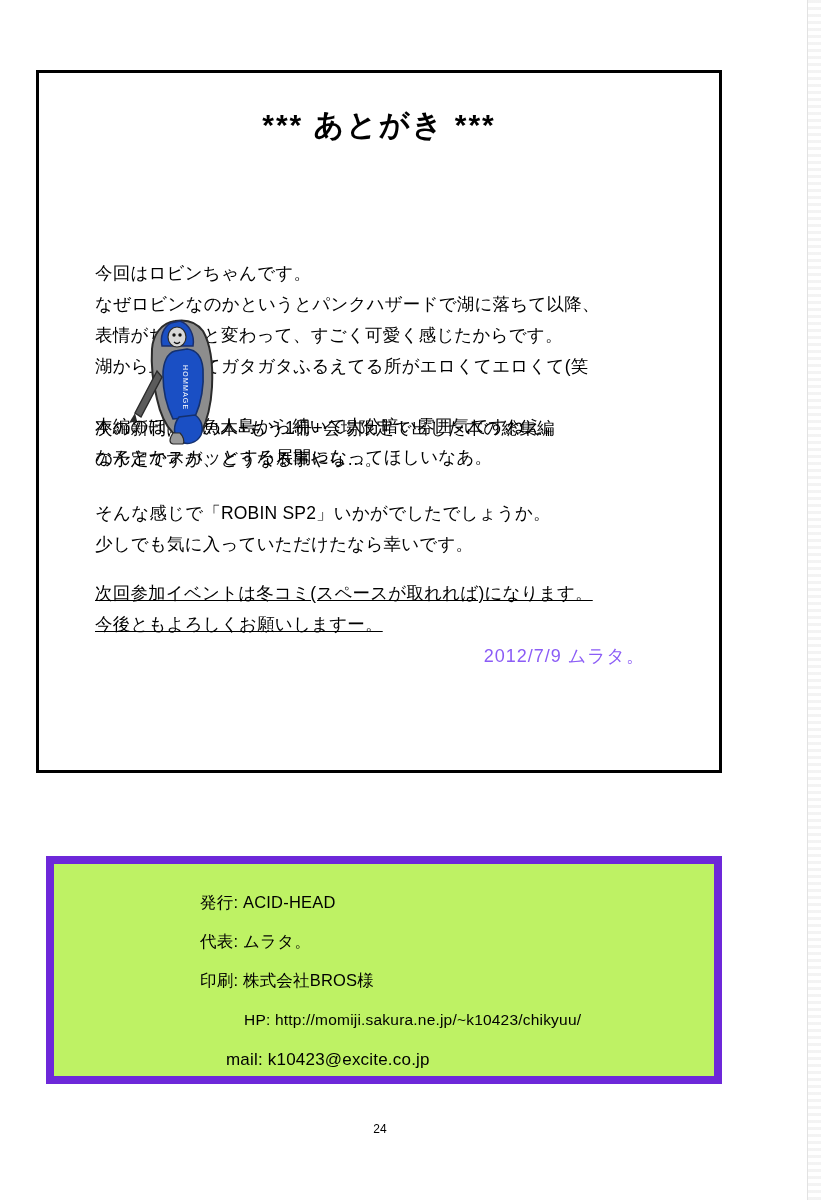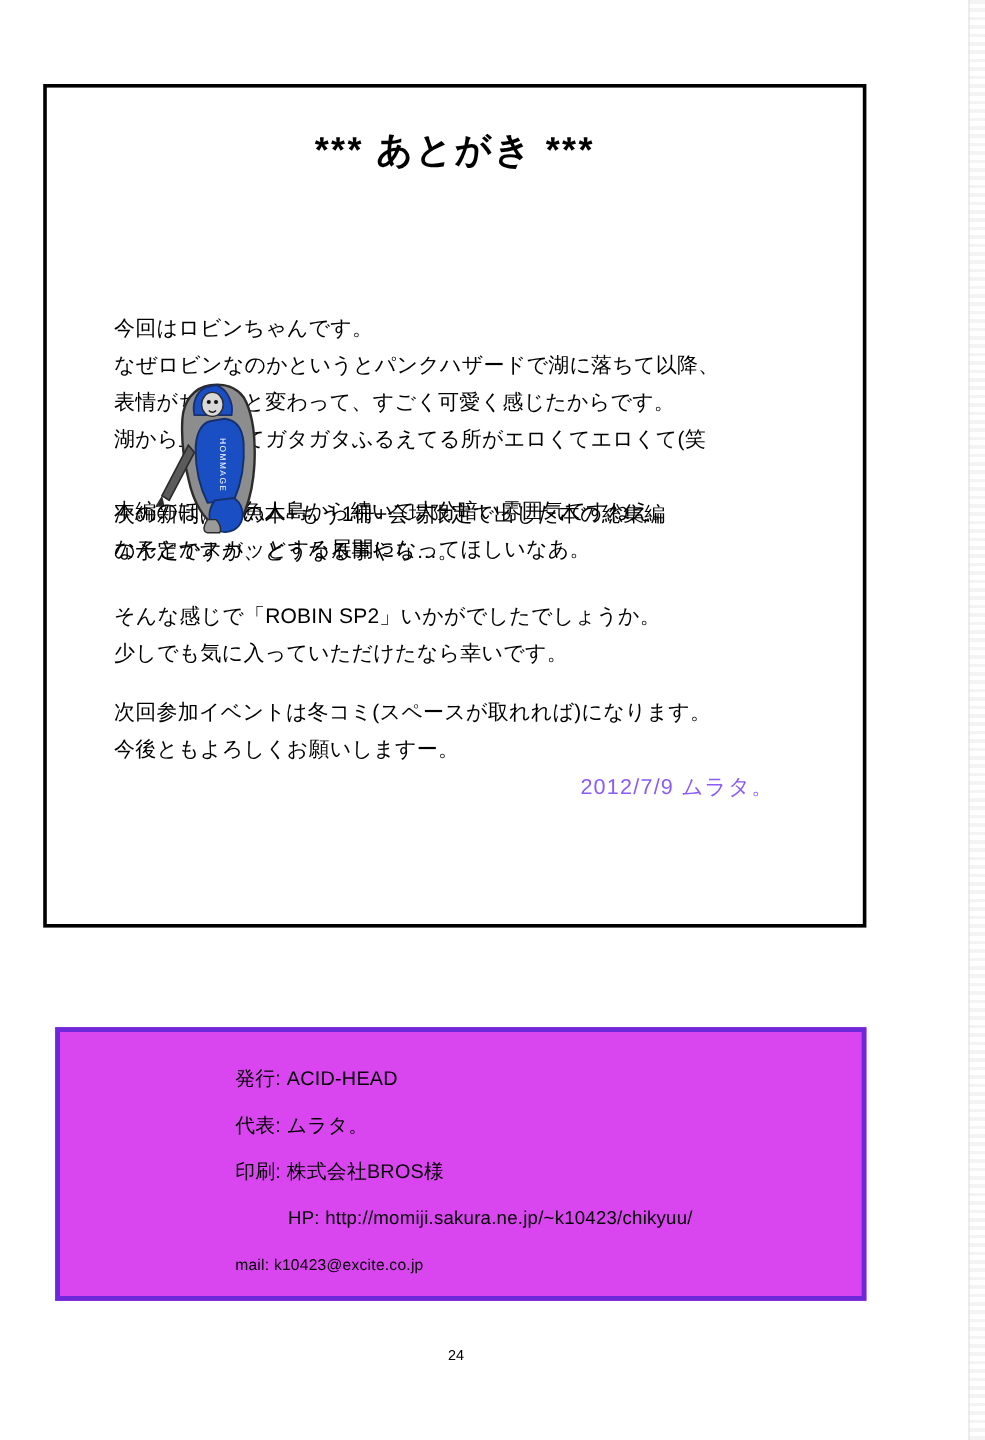--- a/index.html
+++ b/index.html
@@ -78,21 +78,21 @@
     font-size: 17.5px;
     line-height: 31px;
     color: #000;
     white-space: pre;
     letter-spacing: 0.2px;
   }
   #para1 { top: 132px; }
   #para2 { top: 185px; }
   #para4 { top: 338px; }
   #para5 { top: 425px; }
-  #para6 { top: 505px; }
+  #para6 { top: 505px; text-decoration: underline; }
 
   #signature {
     position: absolute;
     right: 74px;
     top: 571px;
     font-size: 18px;
     letter-spacing: 1px;
     color: #8b5cf6;
   }
 
@@ -106,37 +106,37 @@
     pointer-events: none;
   }
 
   
   #colophon-box {
     position: absolute;
     left: 46px;
     top: 856px;
     width: 676px;
     height: 228px;
-    border: 4px solid #6d28d9;
+    border: 8px solid #6d28d9;
     box-sizing: border-box;
-    background: #d946ef;
+    background: #bef264;
   }
   .colophon-line {
     position: absolute;
     left: 146px;
     font-size: 16.5px;
     color: #000;
     white-space: pre;
     letter-spacing: .2px;
   }
   #col0 { top: 28px; }
   #col1 { top: 67px; }
   #col2 { top: 106px; }
   #col3 { top: 147px; font-size: 15.5px; margin-left: 44px; }
-  #col4 { top: 186px; font-size: 13px; }
+  #col4 { top: 186px; font-size: 17px; margin-left: 26px; }
 
   #page-number {
     position: absolute;
     left: 0;
     top: 1122px;
     width: 760px;
     text-align: center;
     font-size: 12px;
     color: #000;
   }

